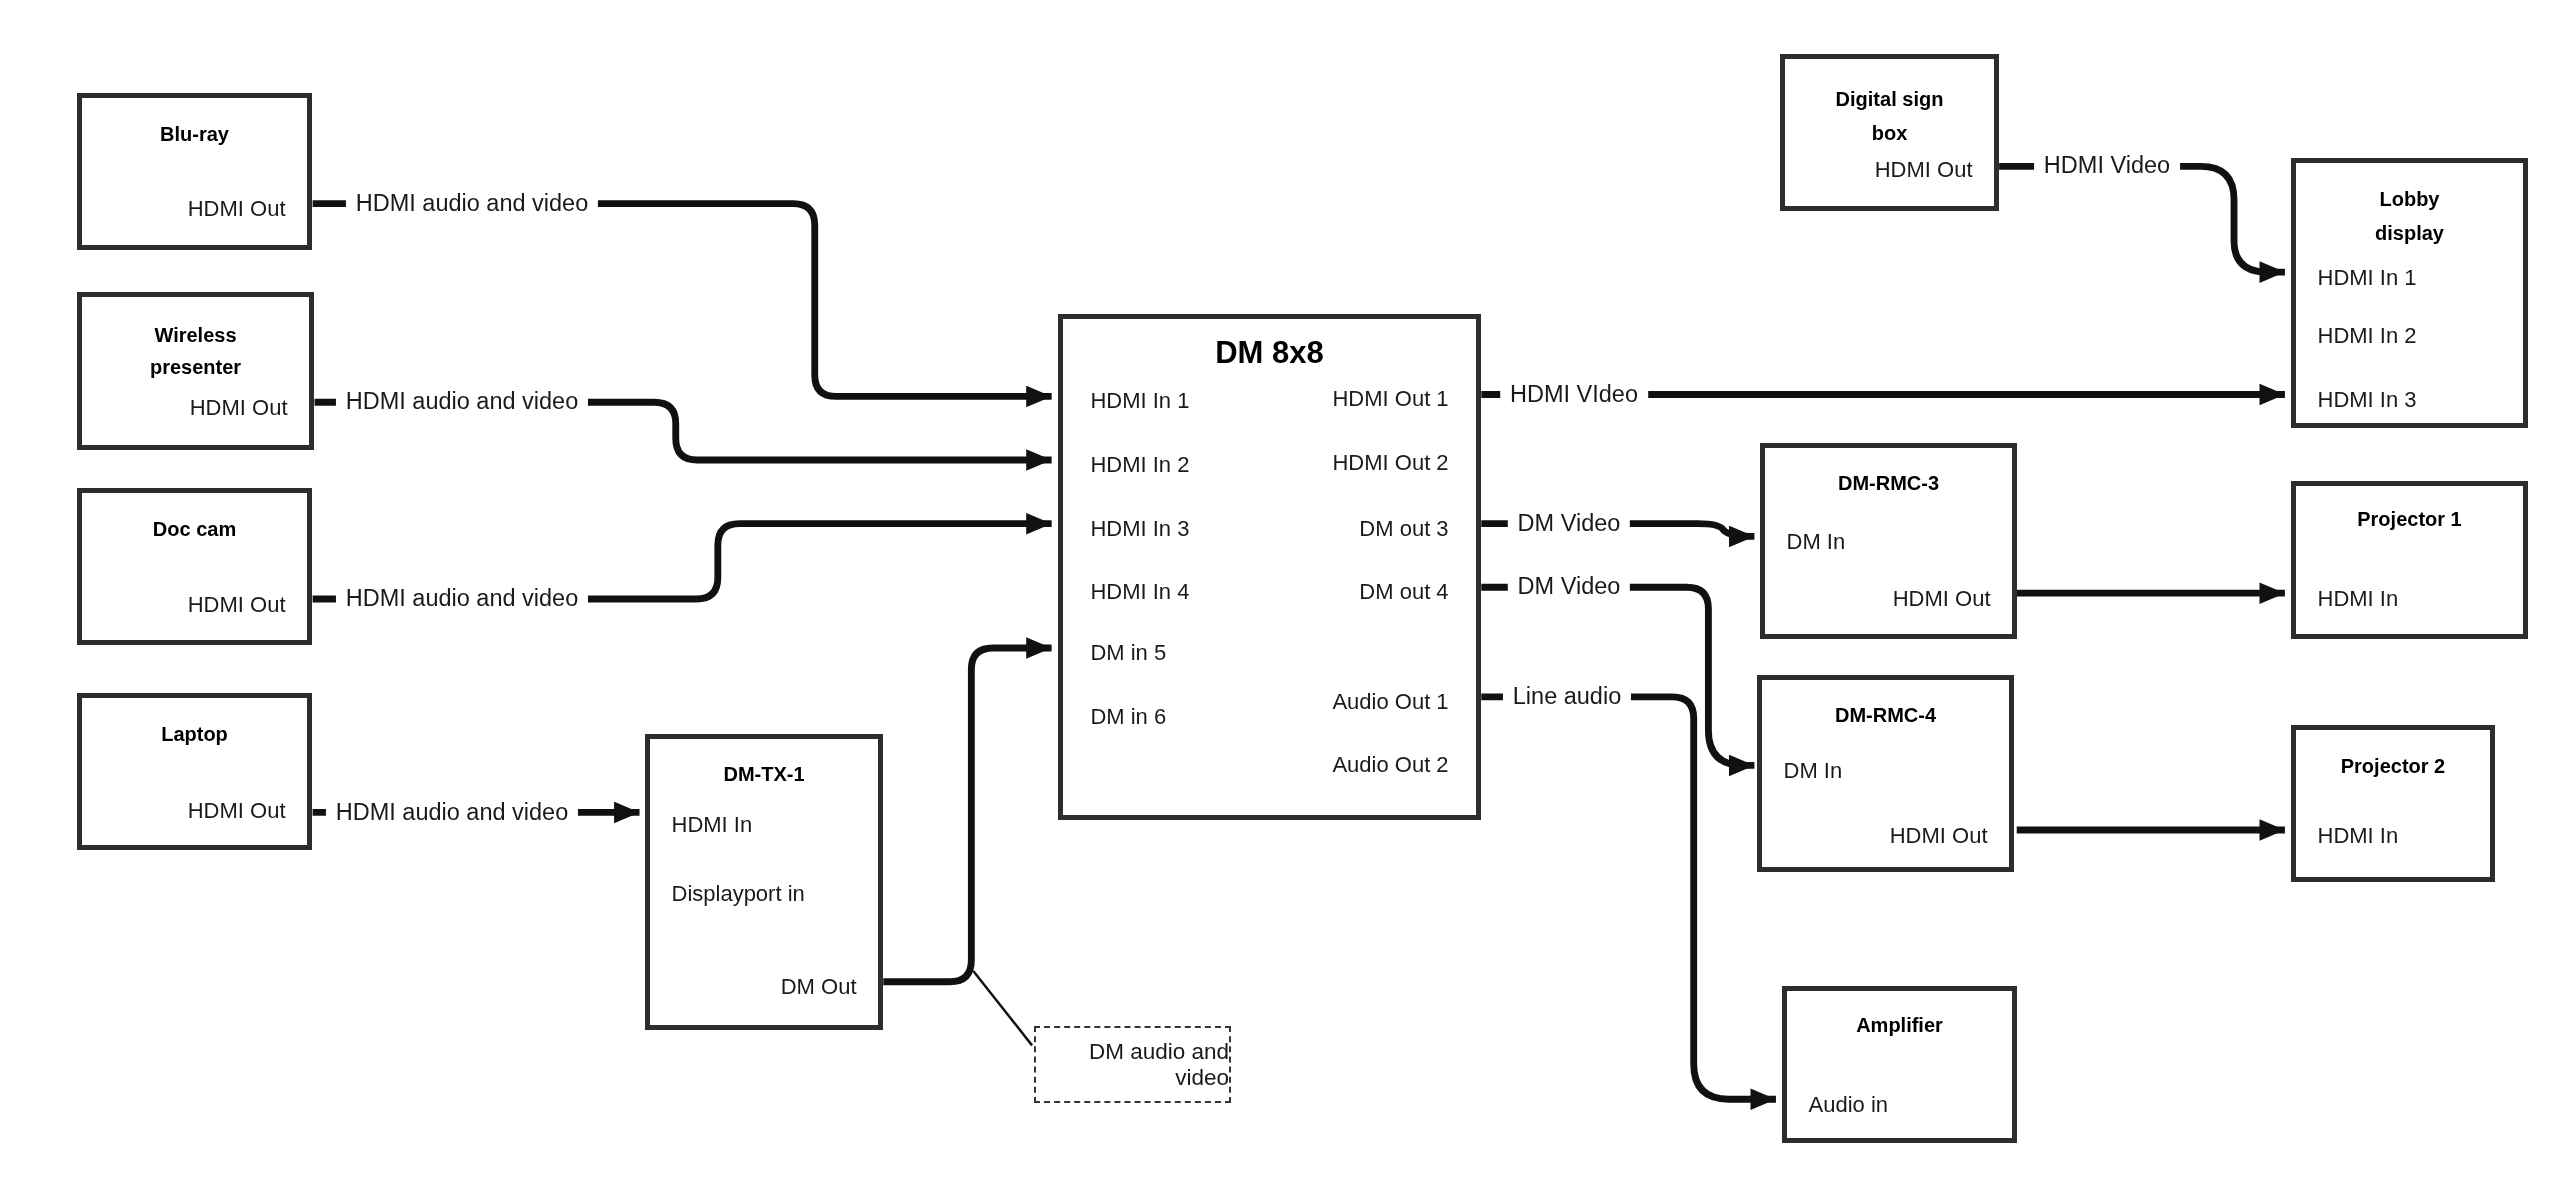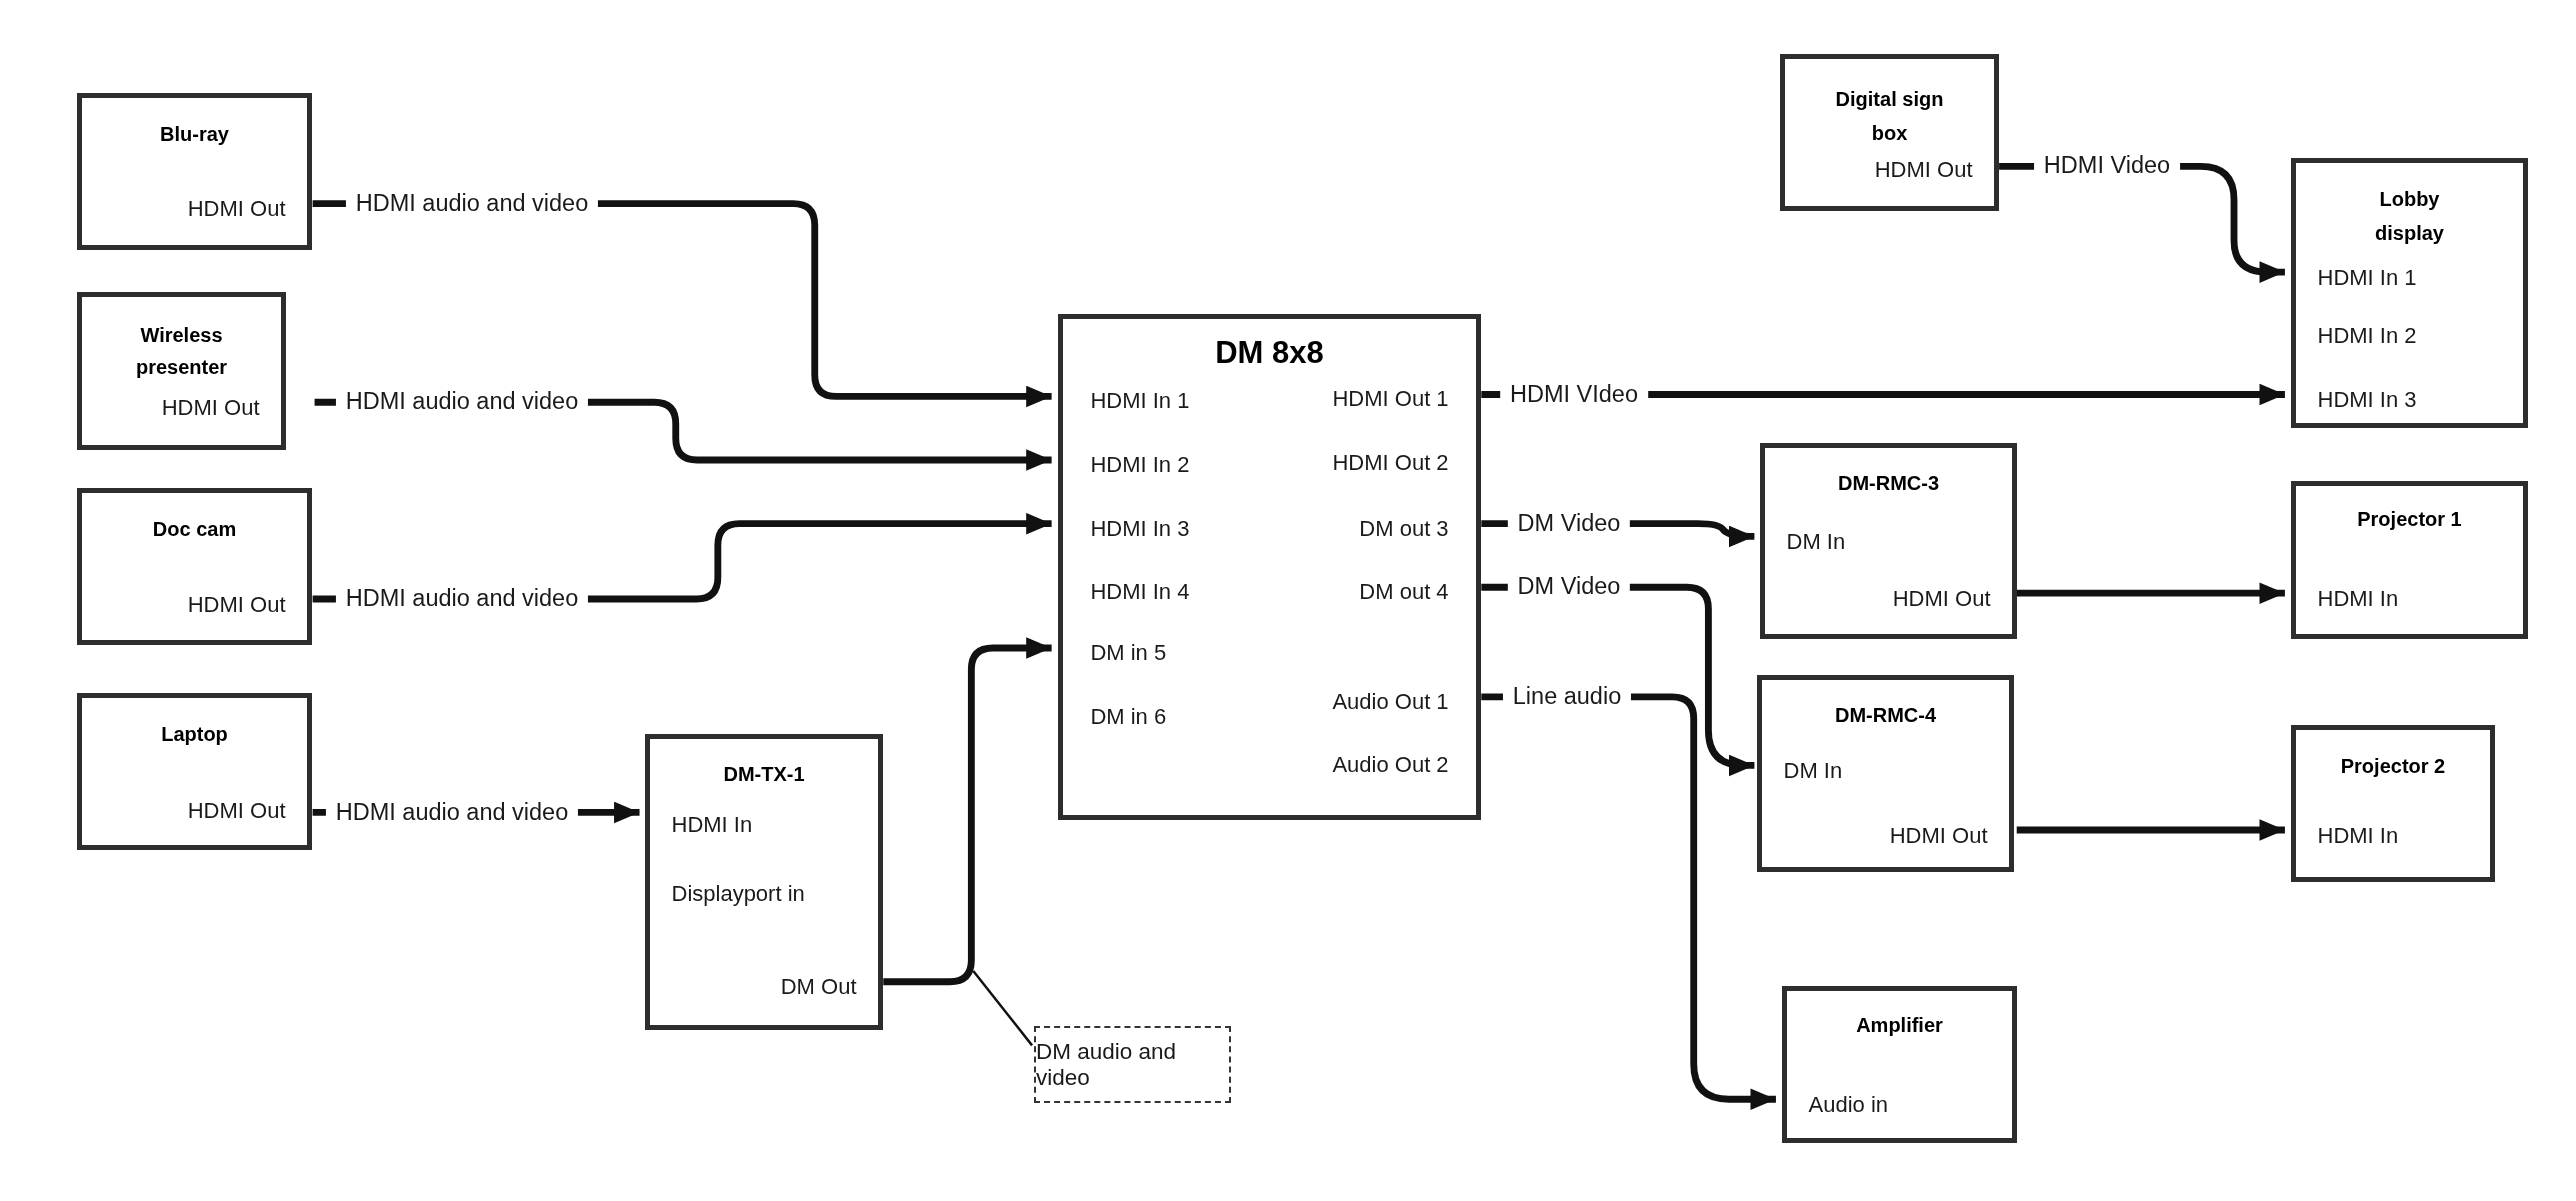--- a/index.html
+++ b/index.html
@@ -23,21 +23,21 @@
   .port.left{left:21.5px;}
   .port.right{right:21.5px;text-align:right;}
   .dm-port-left{left:27.4px;}
   .dm-port-right{right:27.4px;text-align:right;}
   .wire-label{
     position:absolute;transform:translate(-50%,-50%);background:#ffffff;
     font-size:23.5px;line-height:1.1;padding:2px 9.8px;white-space:nowrap;color:#1a1a1a;
   }
   .note-box{
     position:absolute;border:2px dashed #333333;background:#ffffff;box-sizing:border-box;
-    text-align:left;font-size:22.5px;line-height:26.4px;padding-top:10.8px;color:#1a1a1a;
+    text-align:right;font-size:22.5px;line-height:26.4px;padding-top:10.8px;color:#1a1a1a;
   }
 </style>
 </head>
 <body>
 
 <div id="canvas">
 
   <svg id="wires" viewBox="0 0 2631 1227" xmlns="http://www.w3.org/2000/svg">
     <defs>
       <marker id="arrow" markerUnits="userSpaceOnUse" markerWidth="28" markerHeight="24" refX="26" refY="11" orient="auto">
@@ -59,21 +59,21 @@
       <path d="M 2060 848 H 2334" marker-end="url(#arrow)"></path>
     </g>
     <path d="M 994 992 L 1054 1068" fill="none" stroke="#111111" stroke-width="2.5"></path>
   </svg>
 
   <div class="node" style="left:77px;top:93px;width:235px;height:157px;">
     <div class="node-title" style="top:36px">Blu-ray</div>
     <div class="port right" style="top:111px">HDMI Out</div>
   </div>
 
-  <div class="node" style="left:77px;top:292px;width:209px;height:158px;">
+  <div class="node" style="left:77px;top:292px;width:237px;height:158px;">
     <div class="node-title" style="top:38px">Wireless</div>
     <div class="node-title" style="top:70px">presenter</div>
     <div class="port right" style="top:111px">HDMI Out</div>
   </div>
 
   <div class="node" style="left:77px;top:488px;width:235px;height:157px;">
     <div class="node-title" style="top:36px">Doc cam</div>
     <div class="port right" style="top:112px">HDMI Out</div>
   </div>
 

